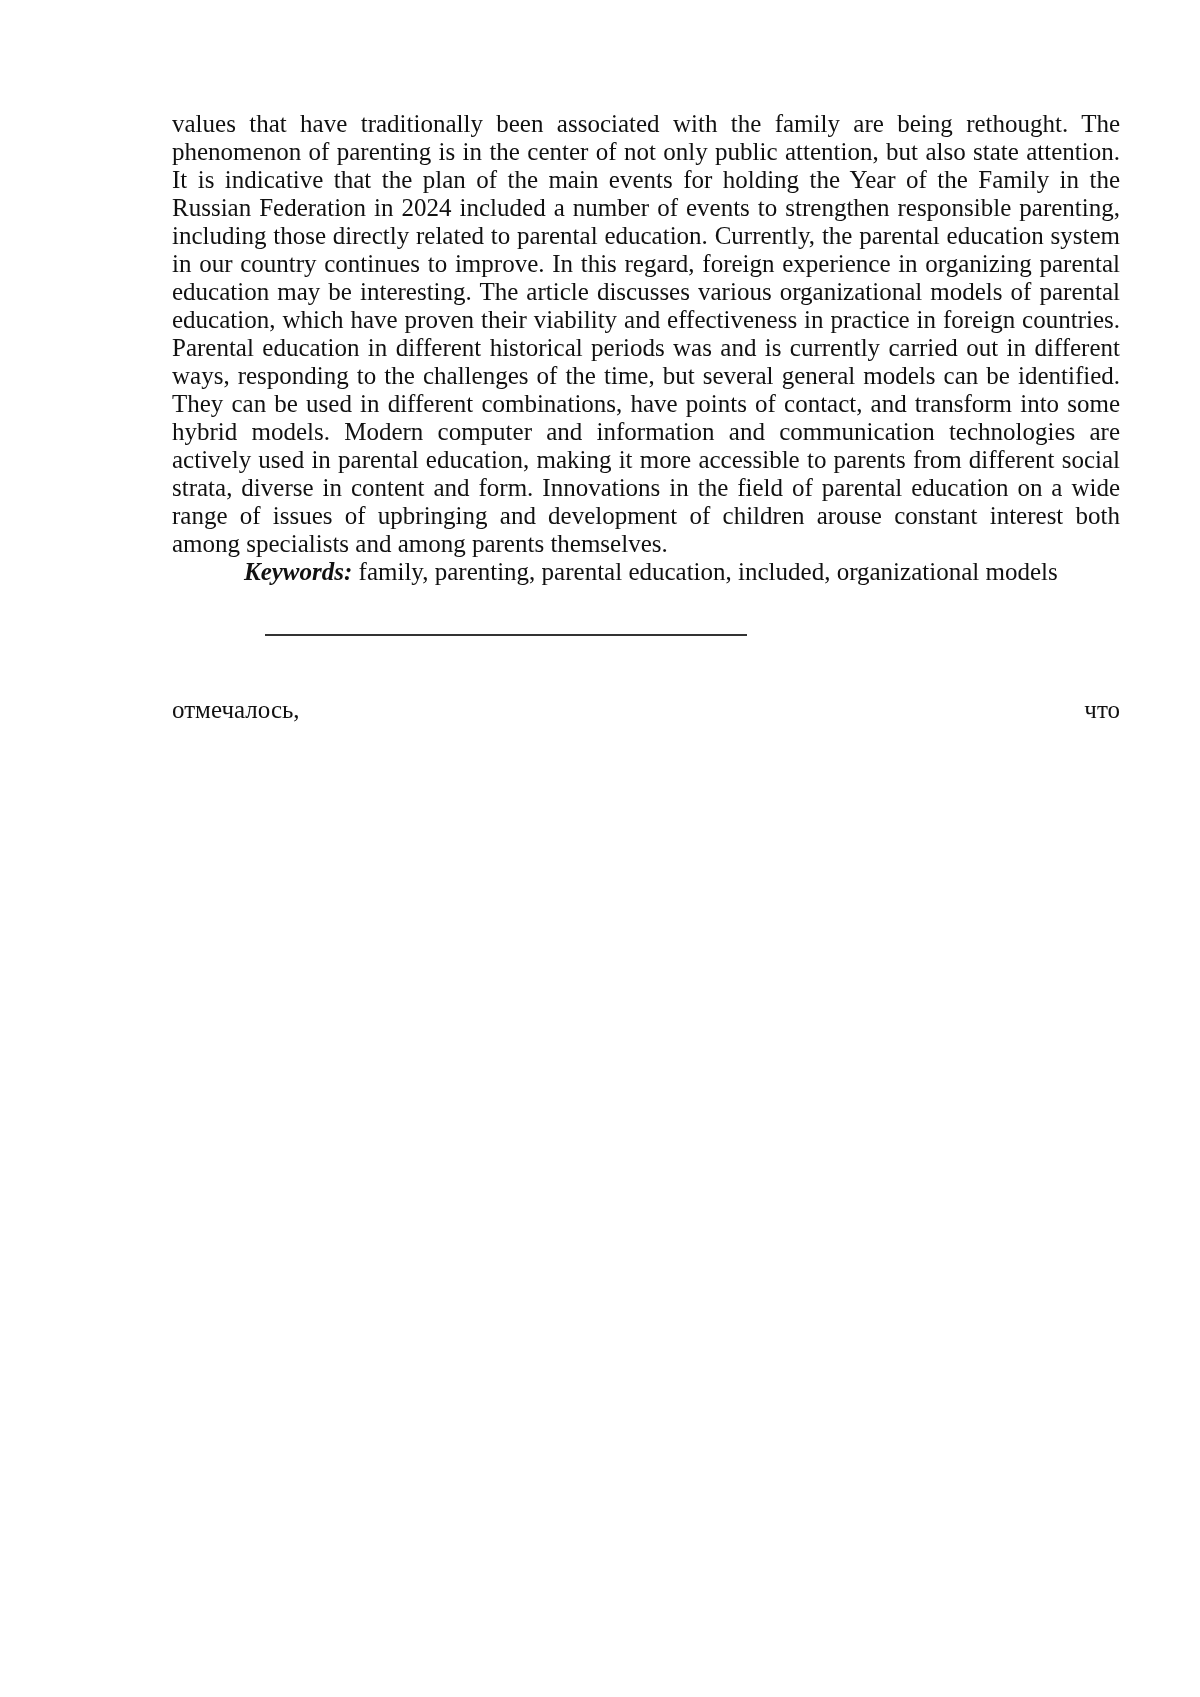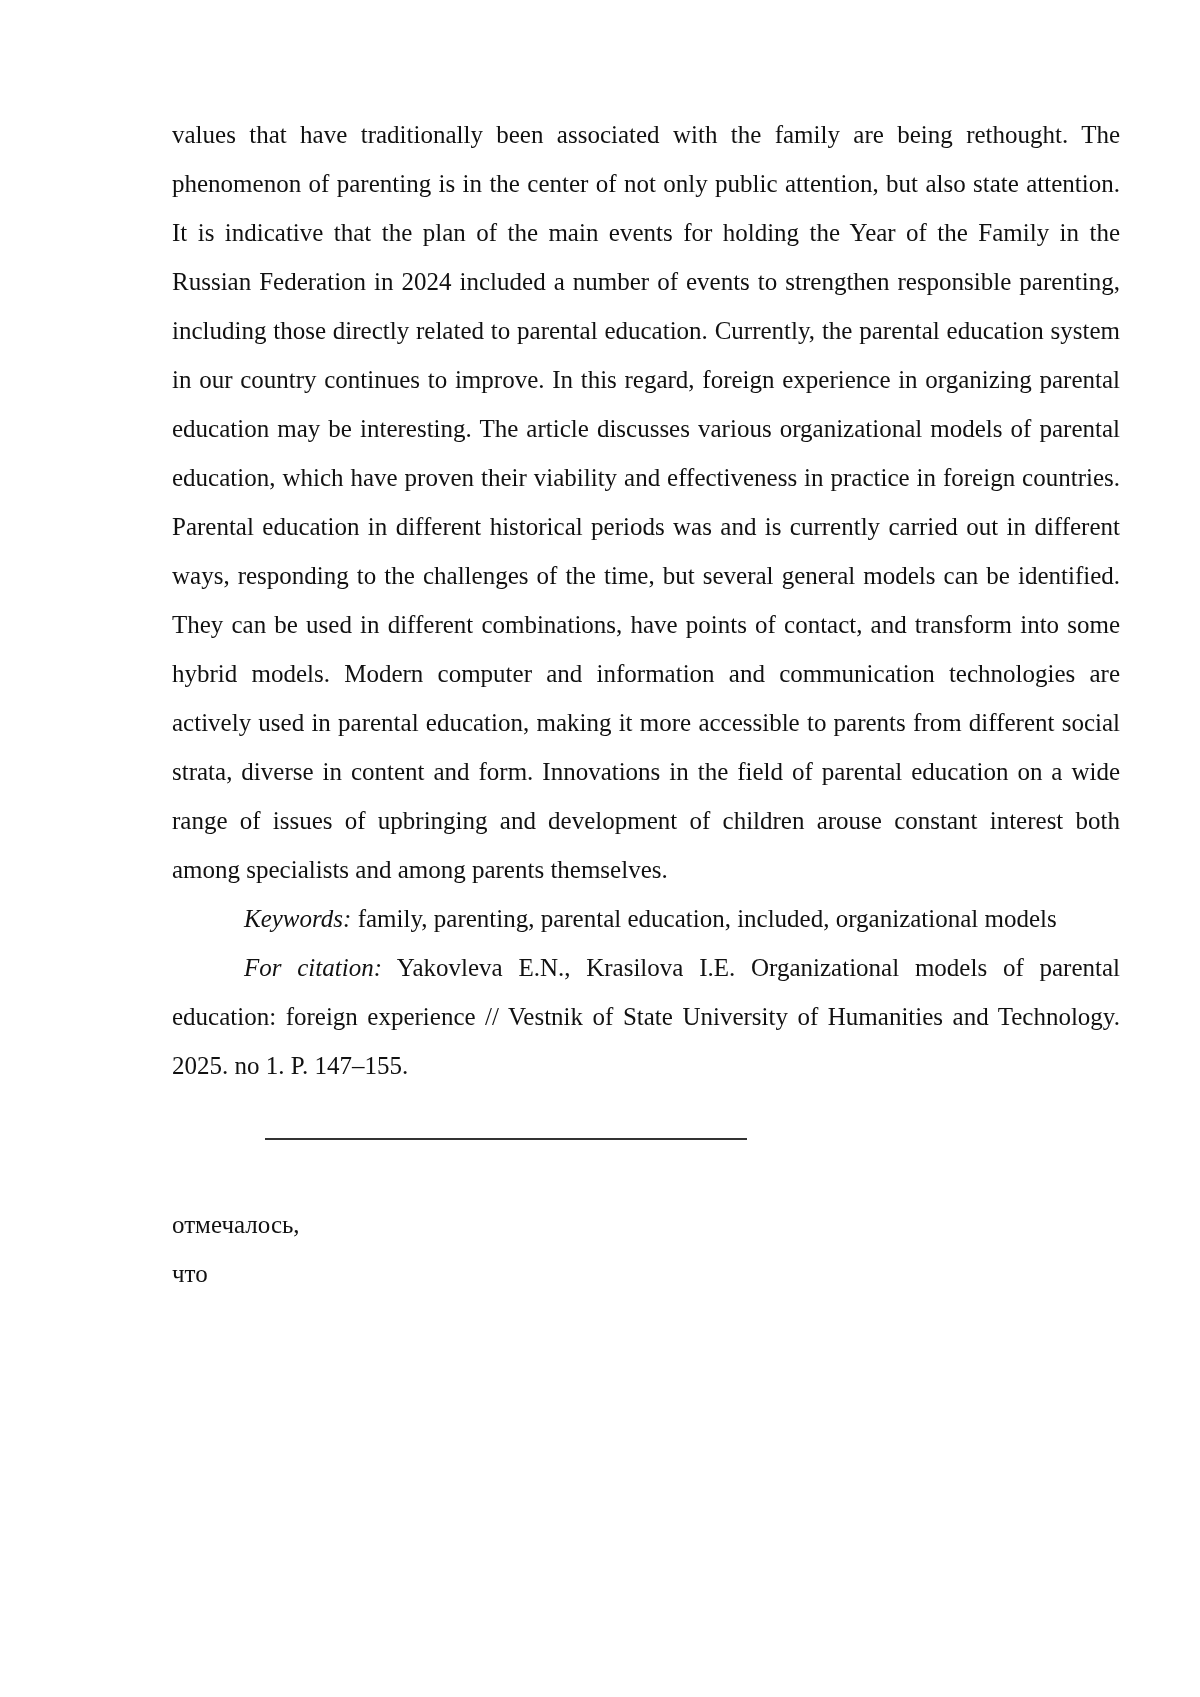--- a/index.html
+++ b/index.html
@@ -1,41 +1,40 @@
 <!DOCTYPE html>
 <html><head>
 <meta charset="utf-8">
 <style>
   html, body { margin: 0; padding: 0; background: #ffffff; }
   body { width: 1200px; height: 1697px; overflow: hidden; position: relative; }
   .page {
     position: absolute; left: 172px; top: 110px; width: 948px;
     font-family: "Liberation Serif", "DejaVu Serif", serif;
-    font-size: 25px; line-height: 49px; color: #111;
+    font-size: 25px; line-height: 28px; color: #111;
   }
   .para { margin: 0; text-align: justify; text-align-last: left; }
   .indent { text-indent: 72px; }
-  .label { font-weight: normal; font-style: italic; }
+  .label { font-weight: bold; font-style: italic; }
   .rule {
     margin: 48px 0 0 93px; width: 482px; height: 0;
     border-top: 2px solid #333;
   }
   .copyright { margin: 14px 0 0 93px; }
   .ru { margin-top: 60px; }
-  .split-line { display: flex; justify-content: space-between; flex-direction: column; }
+  .split-line { display: flex; justify-content: space-between; }
 </style>
 </head>
 <body>
 
 <div class="page">
   <p class="para">values that have traditionally been associated with the family are being rethought. The phenomenon of parenting is in the center of not only public attention, but also state attention. It is indicative that the plan of the main events for holding the Year of the Family in the Russian Federation in 2024 included a number of events to strengthen responsible parenting, including those directly related to parental education. Currently, the parental education system in our country continues to improve. In this regard, foreign experience in organizing parental education may be interesting. The article discusses various organizational models of parental education, which have proven their viability and effectiveness in practice in foreign countries. Parental education in different historical periods was and is currently carried out in different ways, responding to the challenges of the time, but several general models can be identified. They can be used in different combinations, have points of contact, and transform into some hybrid models. Modern computer and information and communication technologies are actively used in parental education, making it more accessible to parents from different social strata, diverse in content and form. Innovations in the field of parental education on a wide range of issues of upbringing and development of children arouse constant interest both among specialists and among parents themselves.</p>
 
   <p class="para indent"><span class="label">Keywords:</span><span> family, parenting, parental education, included, organizational models</span></p>
 
-  <p class="para indent"><span class="label">For citation:</span><span> Yakovleva E.N., Krasilova I.E. Organizational models of parental education: foreign experience // Vestnik of State University of Humanities and Technology. 2025. no 1. P. 147–155.</span></p>
 
   <div class="rule"></div>
 
   <div class="ru">
     <div class="split-line">
       <span>отмечалось,</span>
       <span>что</span>
     </div>
   </div>
 </div>

